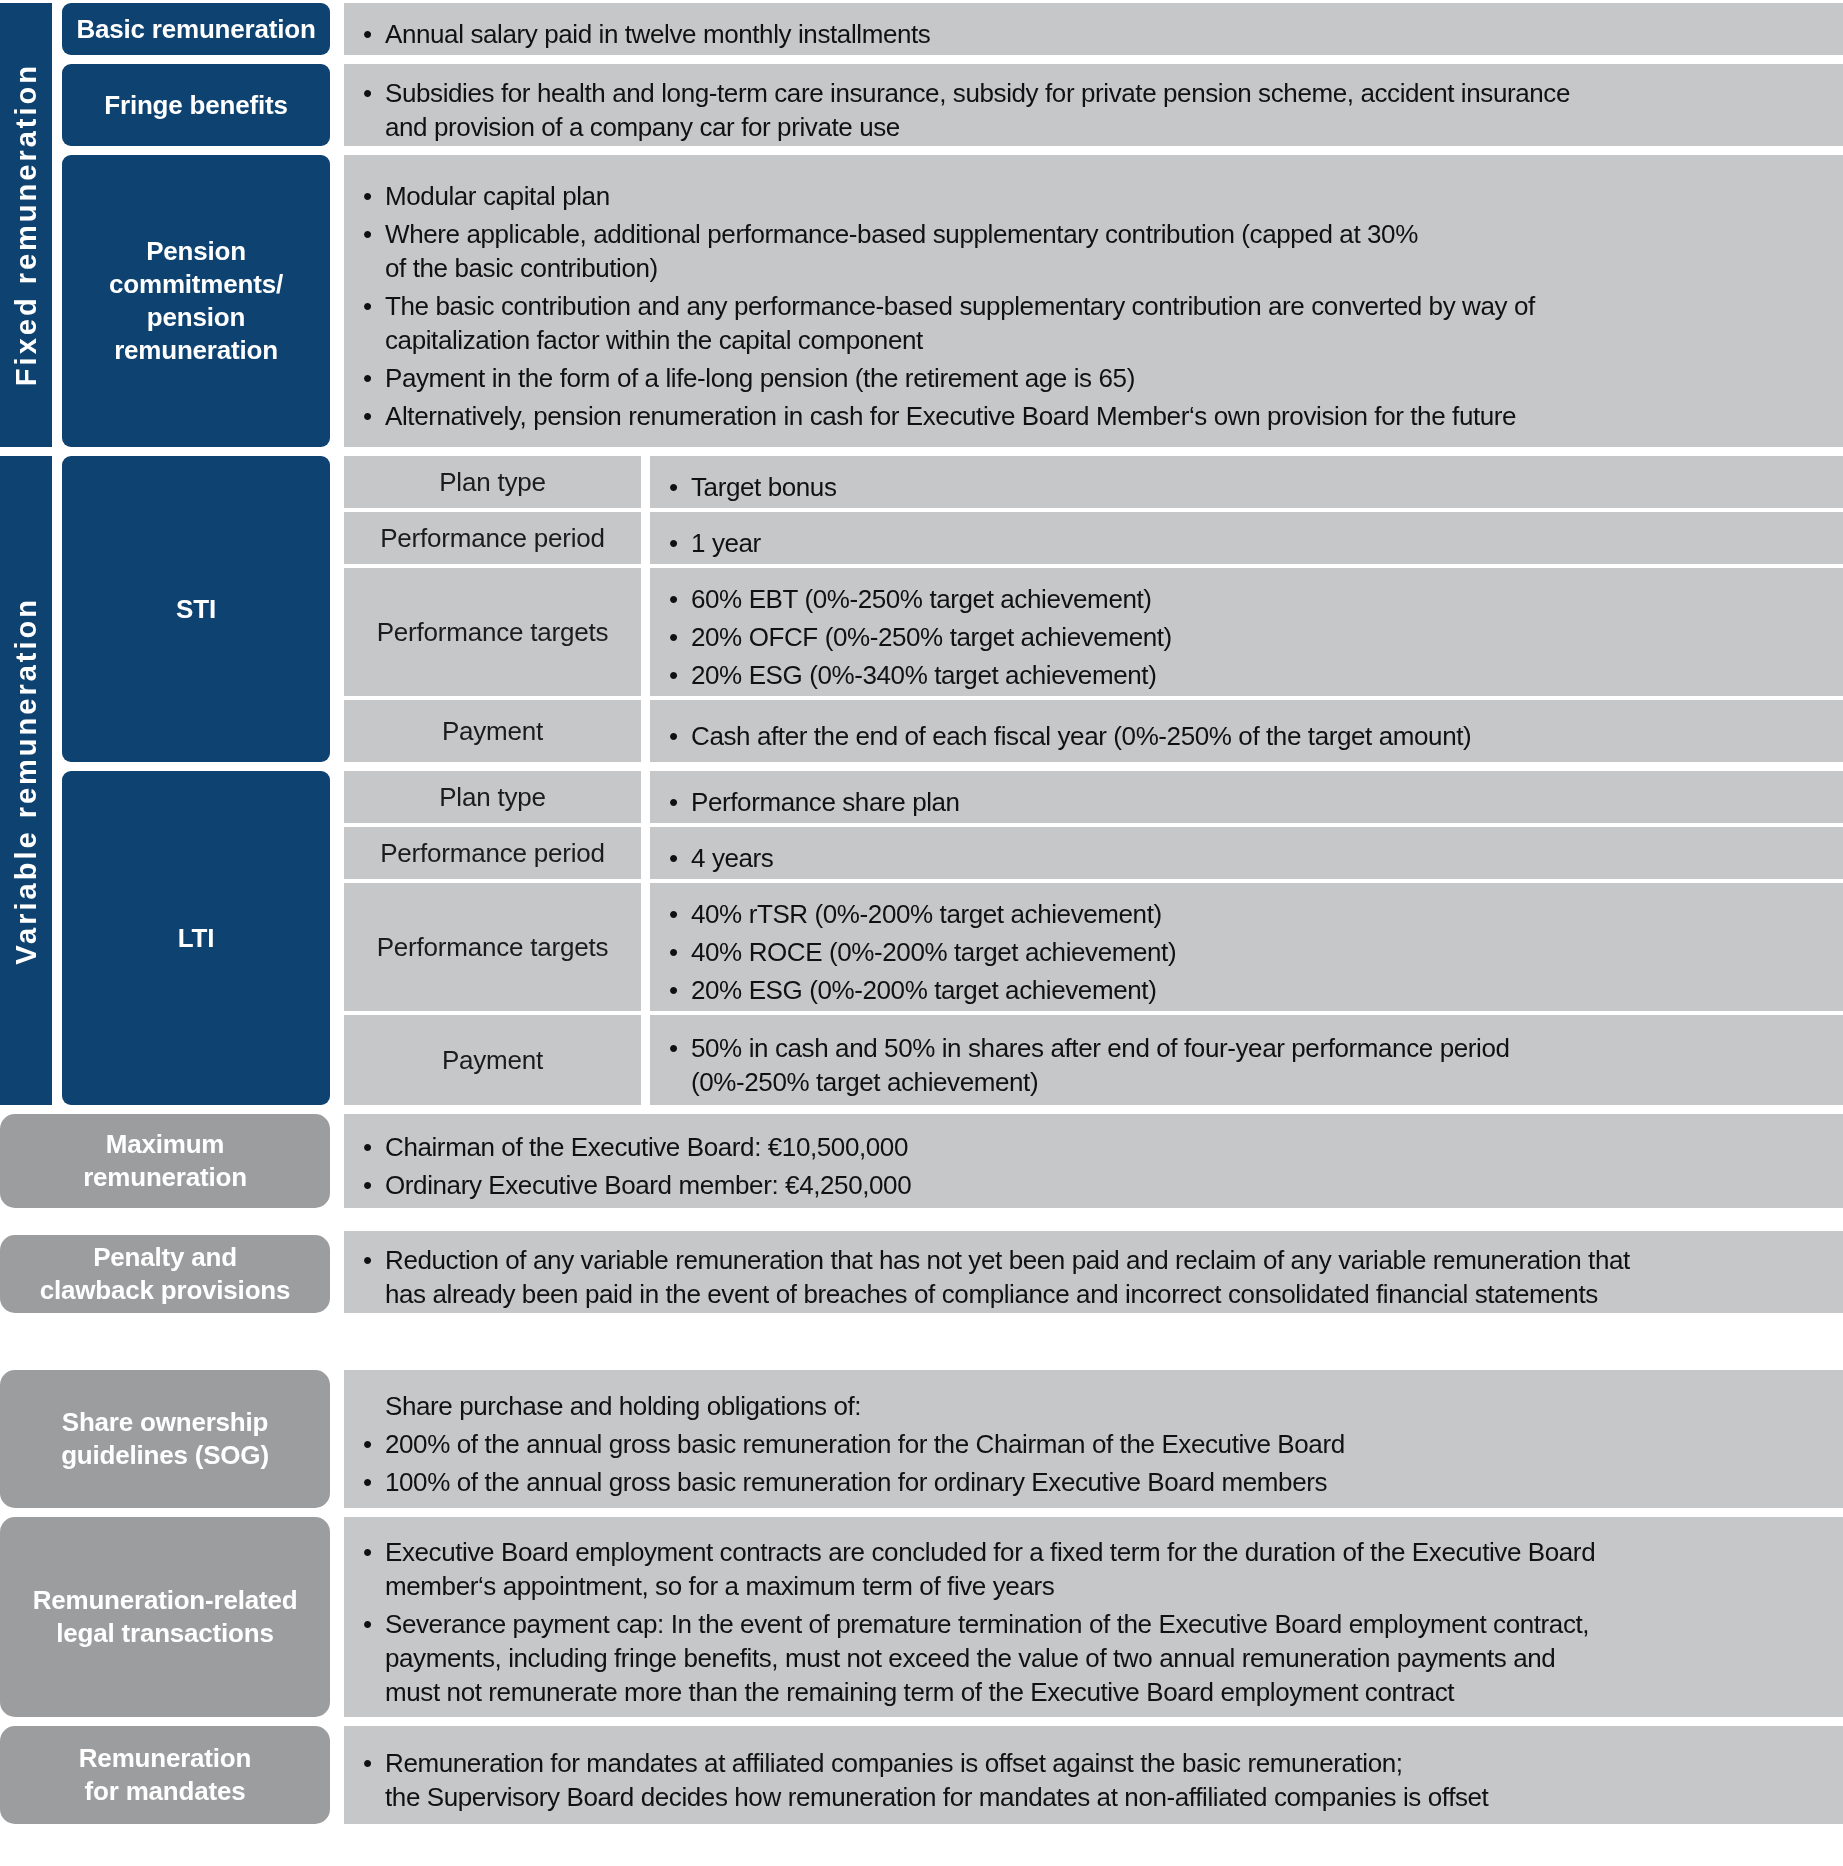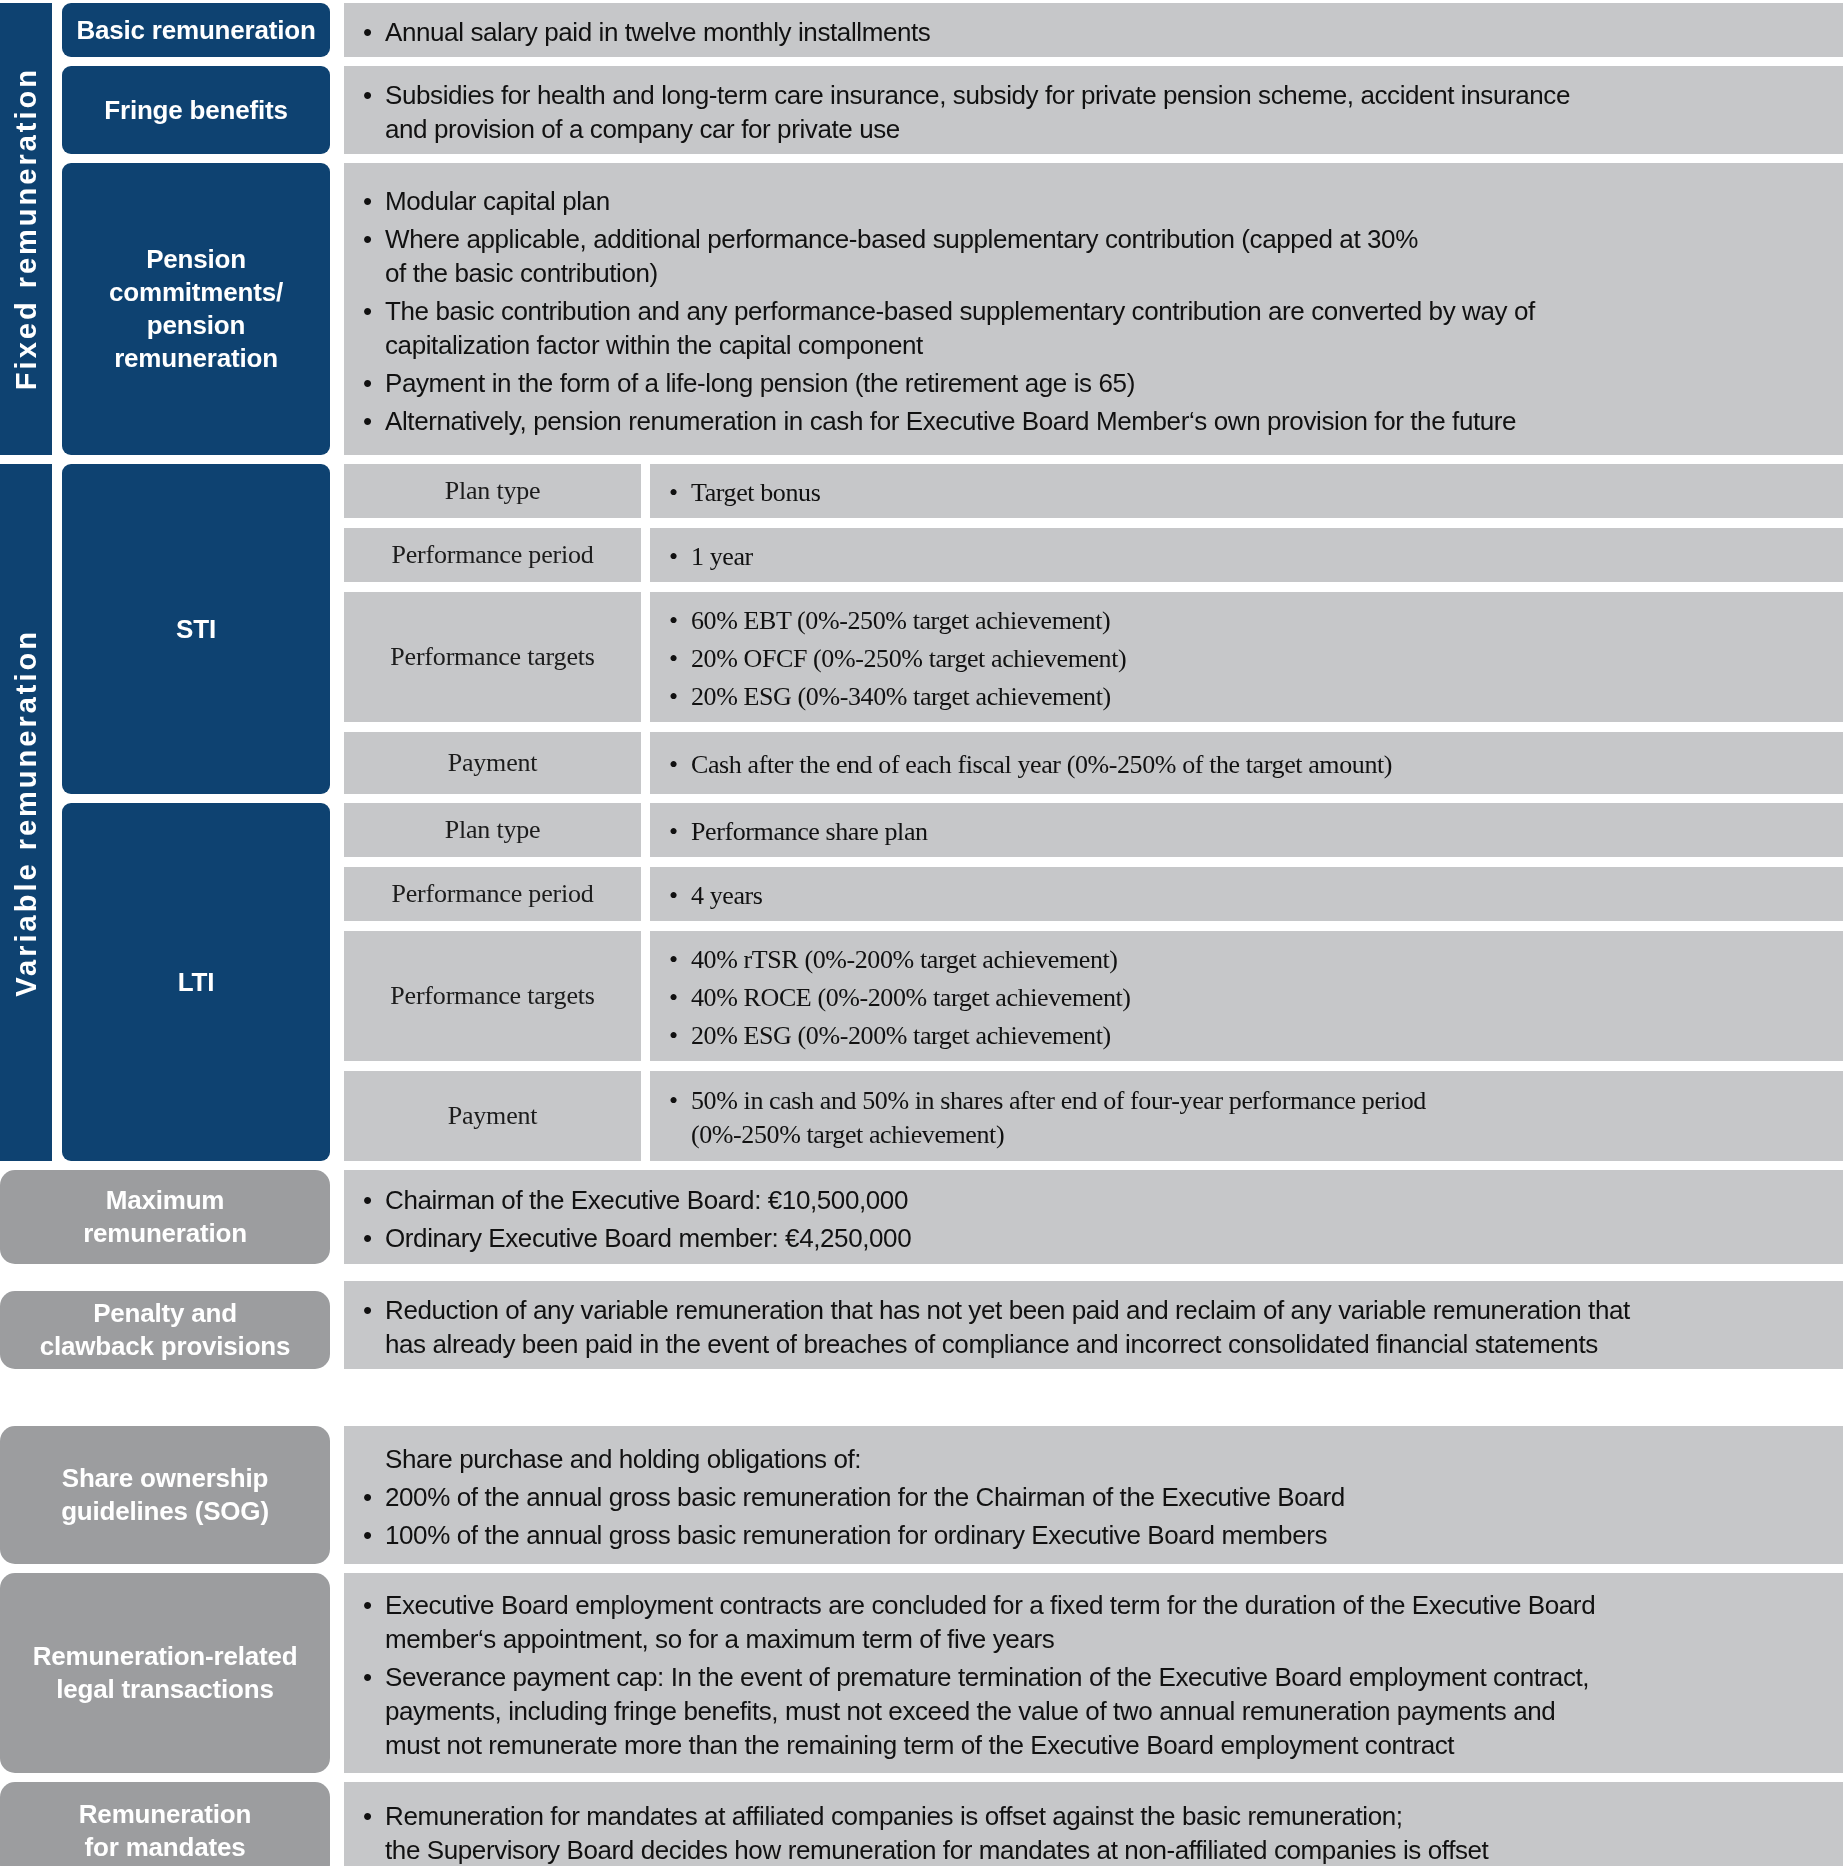--- a/index.html
+++ b/index.html
@@ -37,36 +37,36 @@
     text-align: center; white-space: pre; letter-spacing: -0.2px;
     padding: 6px 4px;
     border-radius: 9px;
   }
 
   
   .content {
     flex: 1;
     background: #c6c7c9;
     display: flex; flex-direction: column; justify-content: center;
-    padding: 10px 18px 6px 16px;
+    padding: 10px 18px 0 16px;
   }
   .bullet, .intro {
     margin: 2px 0;
     font-size: 26px; line-height: 34px; letter-spacing: -0.4px;
     white-space: pre-line;
     position: relative; padding-left: 25px;
   }
   .bullet::before {
     content: "\2022";
     position: absolute; left: 3px; top: 0;
   }
 
   
   .group { display: flex; gap: 14px; align-items: stretch; }
-  .subcol { flex: 1; display: flex; flex-direction: column; gap: 10px; font-family: Liberation Serif, serif; }
+  .subcol { flex: 1; display: flex; flex-direction: column; gap: 4px; }
   .subrow { display: flex; gap: 9px; align-items: stretch; }
   .sublabel {
     width: 297px; flex: none;
     background: #c6c7c9; color: #1c1c1c;
     font-size: 26px; letter-spacing: -0.2px;
     display: flex; align-items: center; justify-content: center;
     text-align: center; white-space: pre;
   }
 
   

